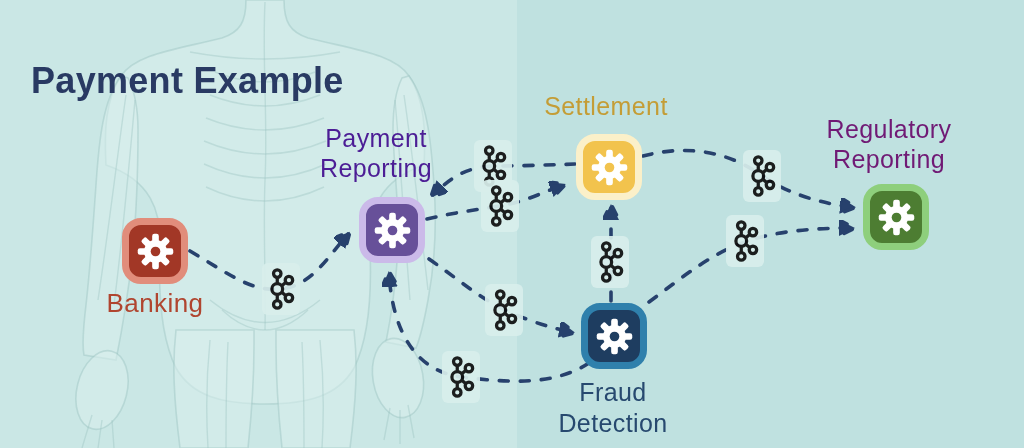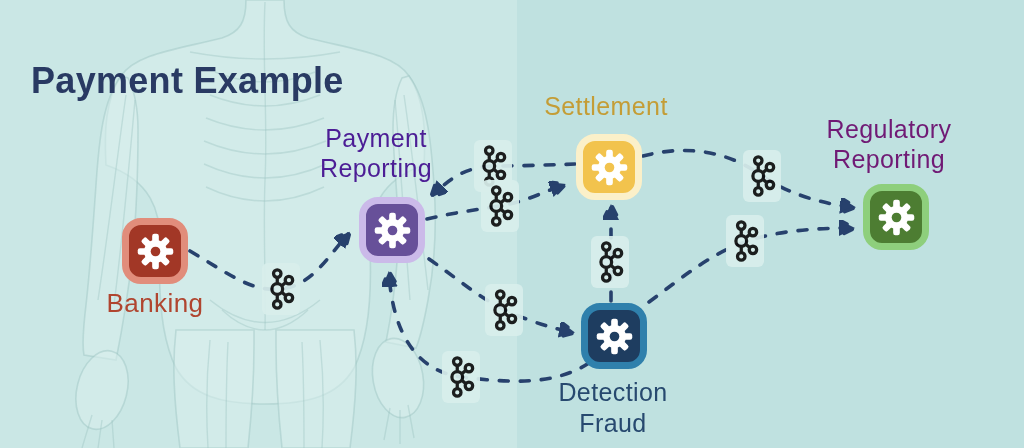--- a/index.html
+++ b/index.html
@@ -195,22 +195,22 @@
     <span>Banking</span>
   </div>
   <div class="label" style="left: 266px; top: 123px; color: #4c1d95;">
     <span>Payment</span>
     <span>Reporting</span>
   </div>
   <div class="label" style="left: 496px; top: 91px; color: rgb(196, 157, 54);">
     <span>Settlement</span>
   </div>
   <div class="label" style="left: 503px; top: 377px; line-height: 31px; color: rgb(39, 73, 111);">
+    <span>Fraud</span>
     <span>Detection</span>
-    <span>Fraud</span>
   </div>
   <div class="label" style="left: 779px; top: 114px; color: #701a75;">
     <span>Regulatory</span>
     <span>Reporting</span>
   </div>
 
   <div class="title">Payment Example</div>
 </div>
 
 </body></html>

